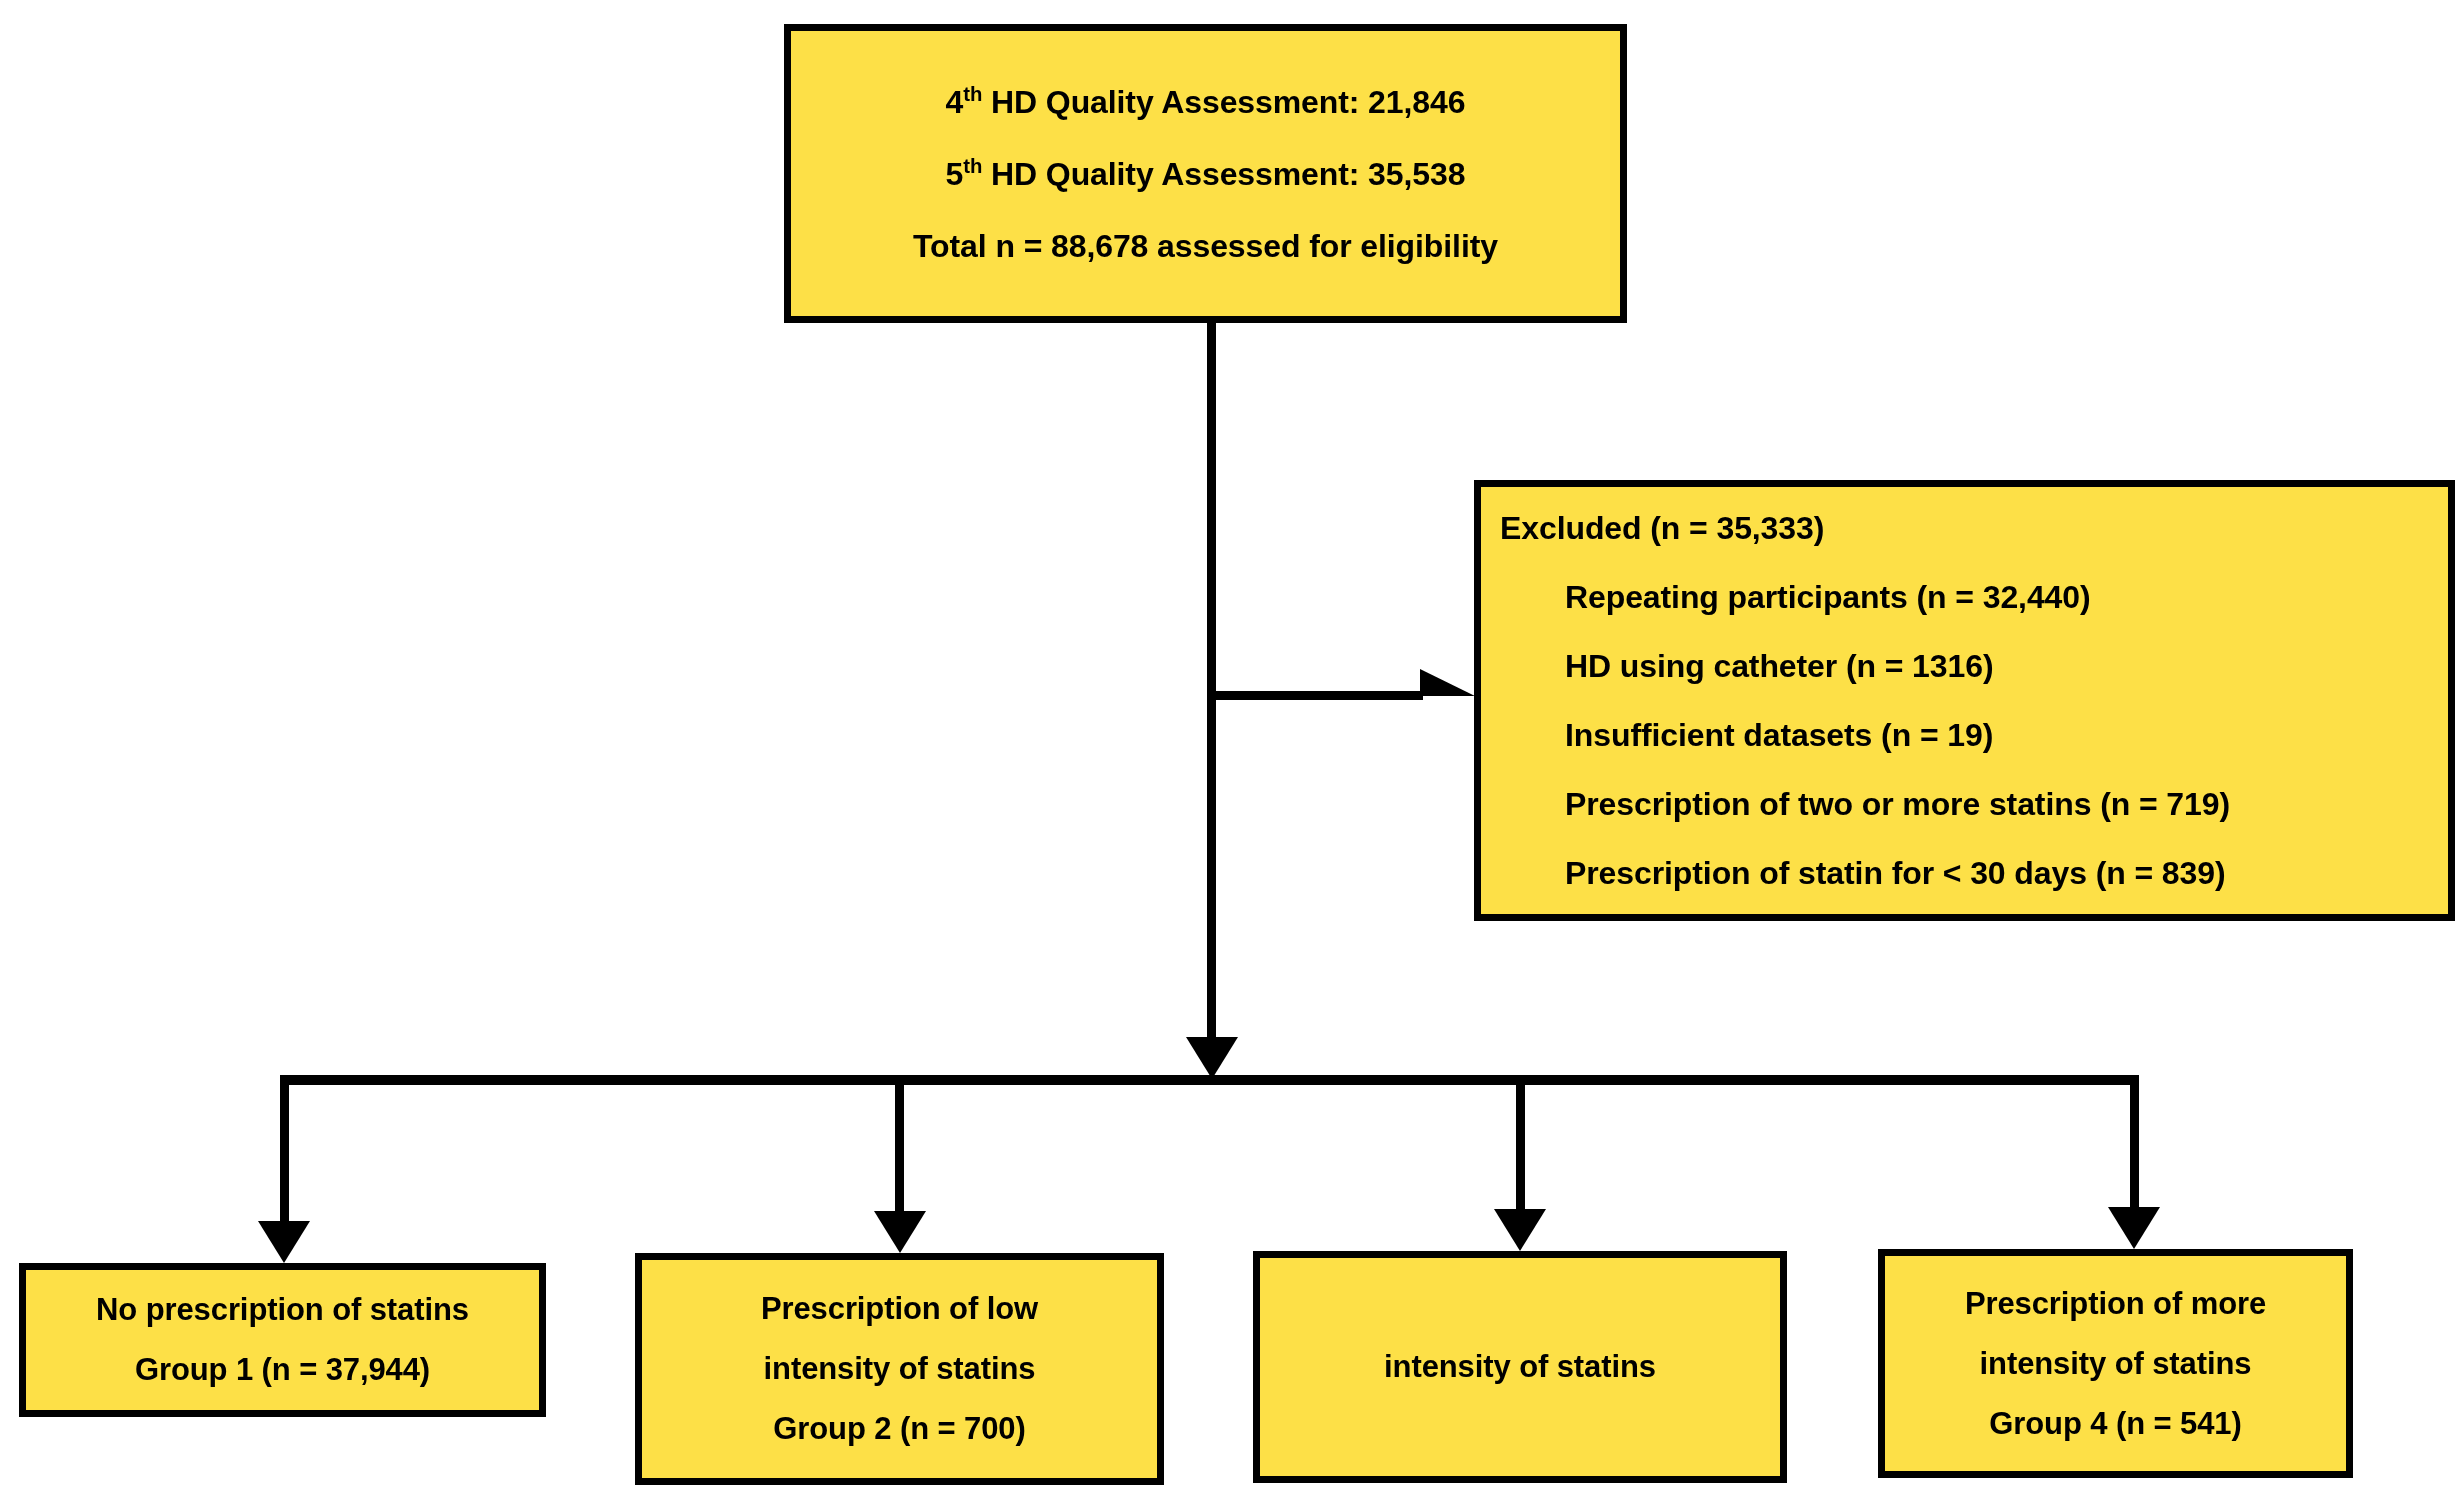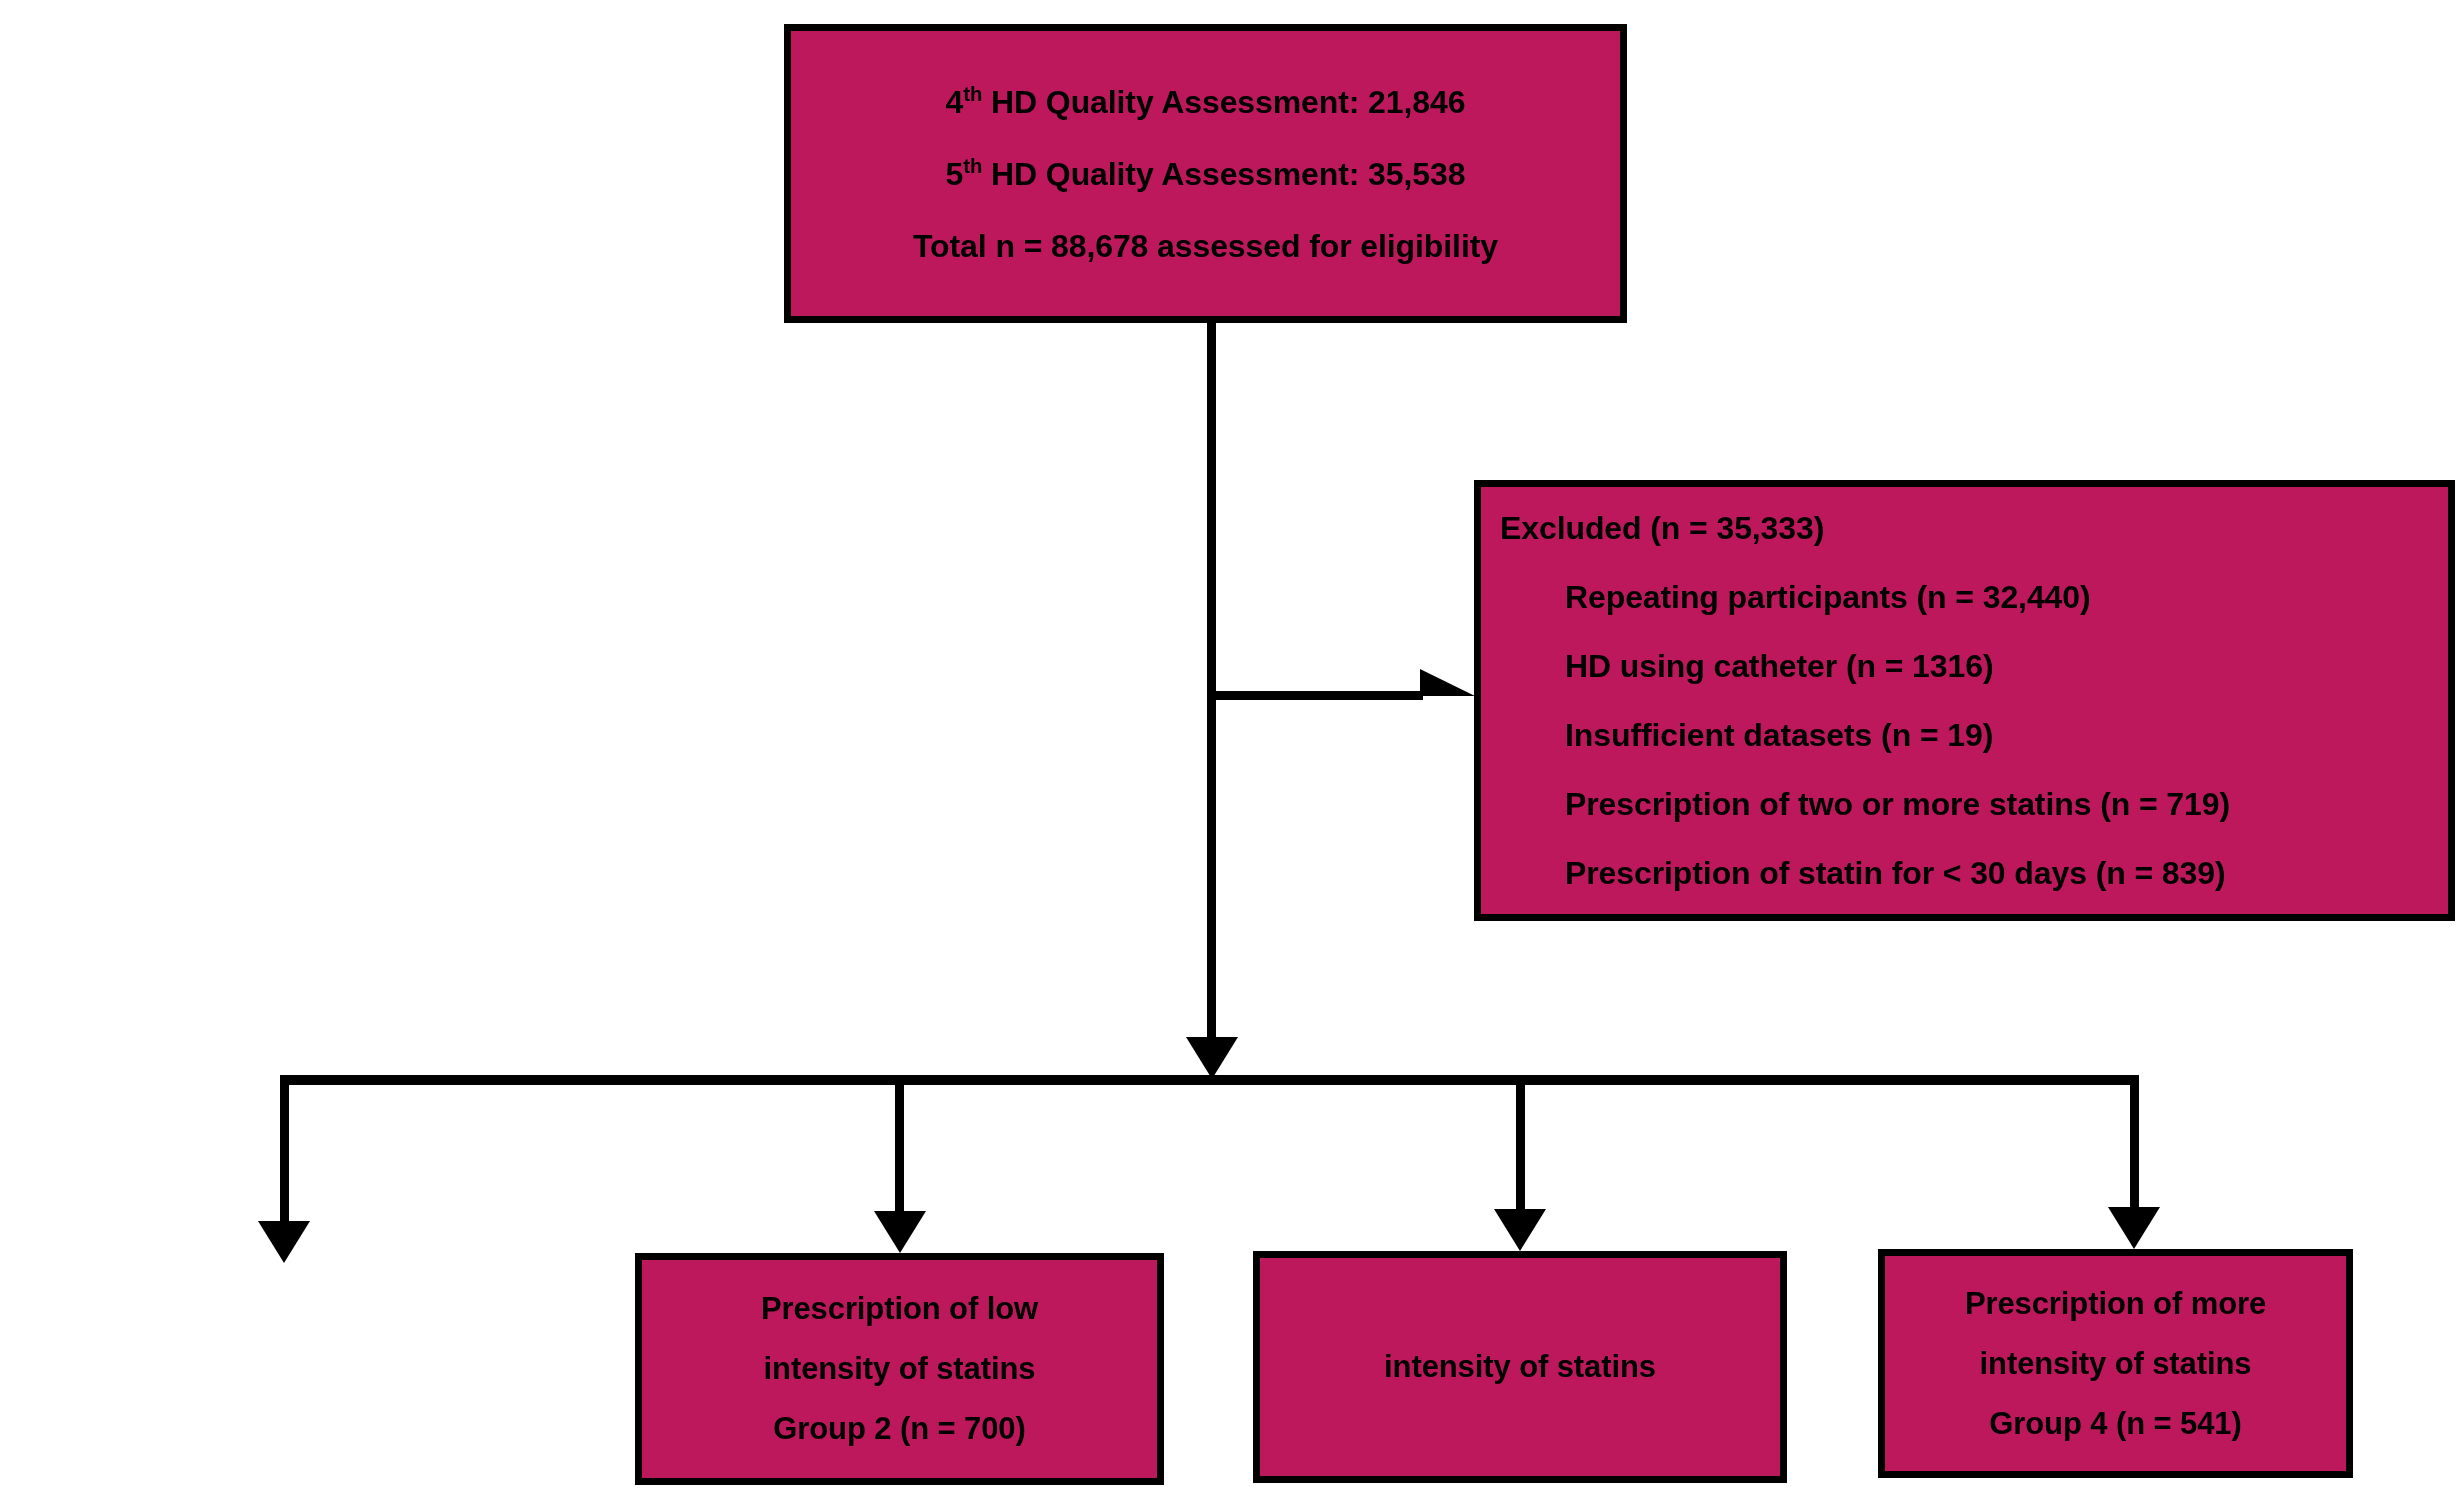--- a/index.html
+++ b/index.html
@@ -15,21 +15,21 @@
     width: 2462px;
     height: 1506px;
     background: #ffffff;
     overflow: hidden;
   }
   
   .node {
     position: absolute;
     box-sizing: border-box;
     border: 7px solid #000000;
-    background: #be185d;
+    background: #fde047;
     display: flex;
     flex-direction: column;
     justify-content: center;
     color: #000000;
     font-weight: 700;
     font-stretch: condensed;
     letter-spacing: -0.1px;
   }
   .node .line {
     white-space: nowrap;
@@ -188,20 +188,24 @@
 
   <div class="conn vline drop" id="drop-2"></div>
   <div class="drop-arrow" id="drop-arrow-2"></div>
 
   <div class="conn vline drop" id="drop-3"></div>
   <div class="drop-arrow" id="drop-arrow-3"></div>
 
   <div class="conn vline drop" id="drop-4"></div>
   <div class="drop-arrow" id="drop-arrow-4"></div>
 
+  <div class="node group-node" id="node-group-1">
+    <div class="line">No prescription of statins</div>
+    <div class="line">Group 1 (n = 37,944)</div>
+  </div>
 
   <div class="node group-node" id="node-group-2">
     <div class="line">Prescription of low</div>
     <div class="line">intensity of statins</div>
     <div class="line">Group 2 (n = 700)</div>
   </div>
 
   <div class="node group-node" id="node-group-3">
     <div class="line">intensity of statins</div>
   </div>

